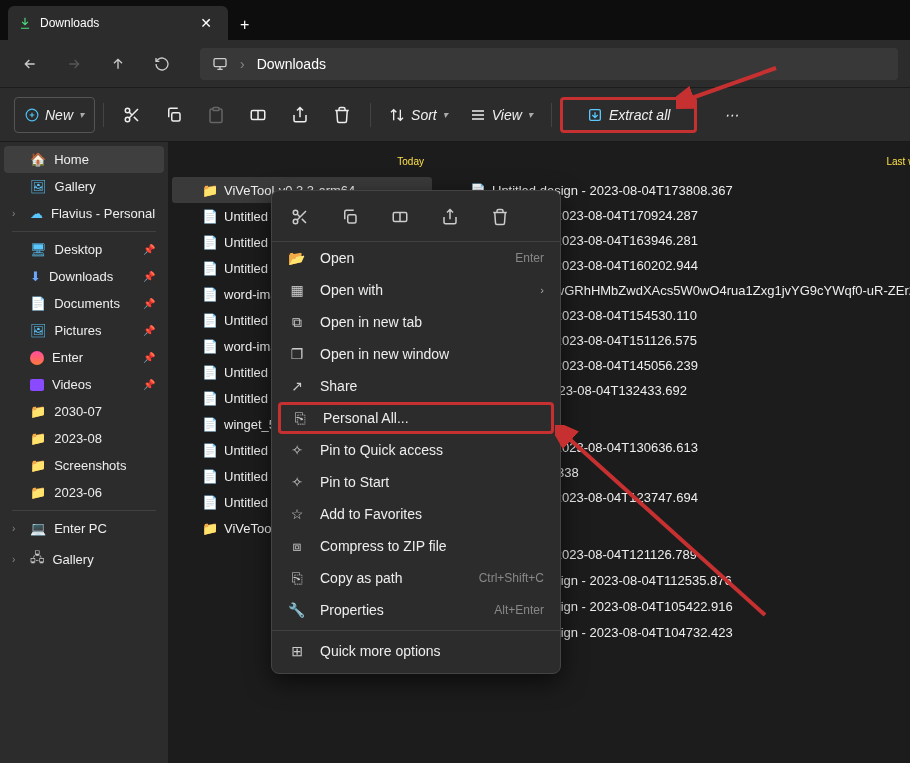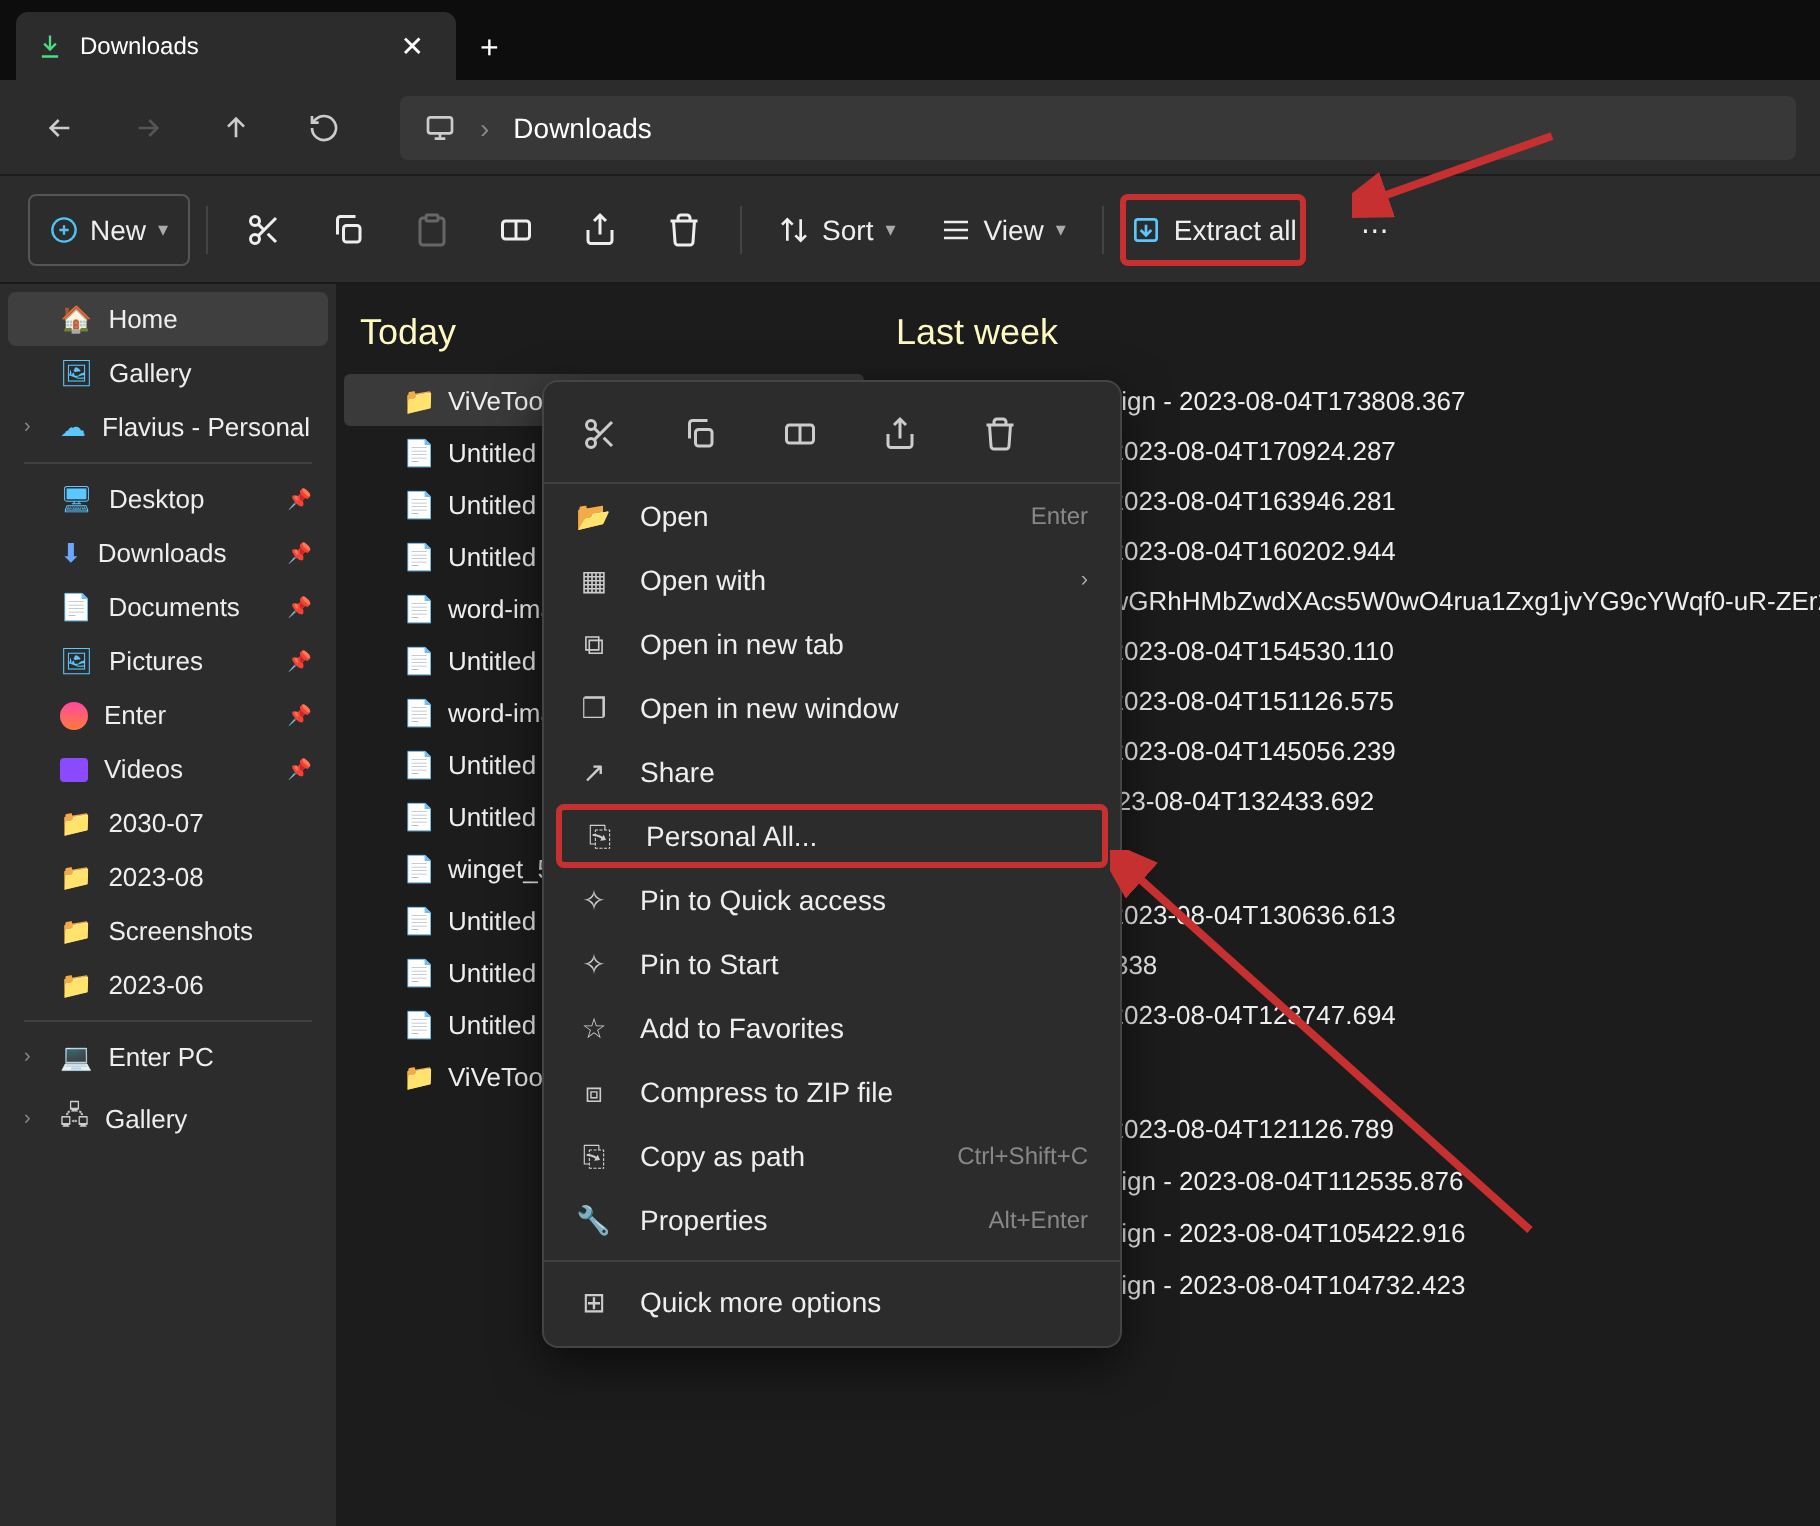--- a/index.html
+++ b/index.html
@@ -12,40 +12,40 @@
 .new-tab { color: #fff; padding: 6px 12px; font-size: 16px; cursor: pointer; }
 
 
 .address-bar { height: 48px; background: #2c2c2c; border-bottom: 1px solid #1c1c1c; display: flex; align-items: center; padding: 0 12px; gap: 8px; }
 .nav-btn { width: 36px; height: 36px; display: flex; align-items: center; justify-content: center; border-radius: 4px; cursor: pointer; color: #ccc; }
 .nav-btn.disabled { color: #555; cursor: default; }
 .address-box { flex: 1; background: #383838; height: 32px; border-radius: 4px; display: flex; align-items: center; padding: 0 12px; gap: 12px; margin-left: 12px; font-size: 14px; }
 
 
 .toolbar { height: 54px; background: #2c2c2c; display: flex; align-items: center; padding: 0 14px; gap: 2px; border-bottom: 1px solid #1a1a1a; position: relative; }
-.tb-btn { display: flex; align-items: center; gap: 6px; padding: 6px 10px; border-radius: 4px; cursor: pointer; color: #eee; font-size: 14px; height: 36px; }
+.tb-btn { display: flex; align-items: center; gap: 6px; padding: 6px 10px; border-radius: 4px; cursor: pointer; color: #eee; font-size: 14px; height: 36px; font-style: italic; }
 .tb-btn.icon-only { padding: 6px 10px; width: 40px; justify-content: center; }
 .tb-new { border: 1px solid #555; border-radius: 4px; padding: 5px 10px; }
 .tb-sep { width: 1px; height: 24px; background: #444; margin: 0 6px; }
-.extract-highlight { border: 3px solid #c73030; border-radius: 4px; padding: 3px 2px; }
+.extract-highlight { border: 3px solid #c73030; border-radius: 4px; padding: 3px 24px; }
 .chevron-small { font-size: 10px; color: #aaa; }
 
 
 .main { display: flex; height: calc(100% - 142px); }
 .sidebar { width: 168px; background: #2c2c2c; padding: 4px 4px; overflow-y: auto; }
 .side-item { display: flex; align-items: center; gap: 8px; padding: 6px 8px; border-radius: 4px; cursor: pointer; font-size: 13px; color: #eee; position: relative; }
 .side-item.active { background: #3f3f3f; }
 .side-item .pin { position: absolute; right: 8px; font-size: 10px; color: #888; }
 .side-item .expand { font-size: 10px; color: #888; width: 10px; }
 .side-divider { height: 1px; background: #404040; margin: 4px 8px; }
 
 .content { flex: 1; background: #1c1c1c; padding: 10px 0 0 0; display: flex; position: relative; overflow: hidden; }
 .col { flex: 0 0 auto; }
 .col-today { width: 268px; }
-.group-header { font-size: 18px; color: #fef9c3; padding: 4px 12px 10px 12px; }
+.group-header { font-size: 10px; color: #fde047; padding: 4px 12px 10px 12px; text-align: right; }
 .file-row { display: flex; align-items: center; gap: 6px; padding: 5px 8px 5px 34px; font-size: 13px; color: #eee; cursor: pointer; white-space: nowrap; overflow: hidden; }
 .file-row.selected { background: #3a3a3a; border-radius: 3px; margin: 0 4px; padding-left: 30px; }
 .file-icon { width: 16px; height: 16px; flex-shrink: 0; display: inline-flex; align-items: center; justify-content: center; }
 
 
 .context-menu { position: absolute; left: 271px; top: 190px; width: 290px; background: #2c2c2c; border: 1px solid #444; border-radius: 8px; box-shadow: 0 8px 24px rgba(0,0,0,0.6); z-index: 100; padding: 6px 0; }
 .ctx-icon-row { display: flex; padding: 4px 12px 8px 12px; gap: 18px; border-bottom: 1px solid #404040; justify-content: flex-start; }
 .ctx-icon-btn { width: 32px; height: 32px; display: flex; align-items: center; justify-content: center; border-radius: 4px; cursor: pointer; }
 .ctx-item { display: flex; align-items: center; gap: 14px; padding: 7px 16px; font-size: 14px; cursor: pointer; color: #eee; }
 .ctx-item .shortcut { margin-left: auto; color: #888; font-size: 12px; }

